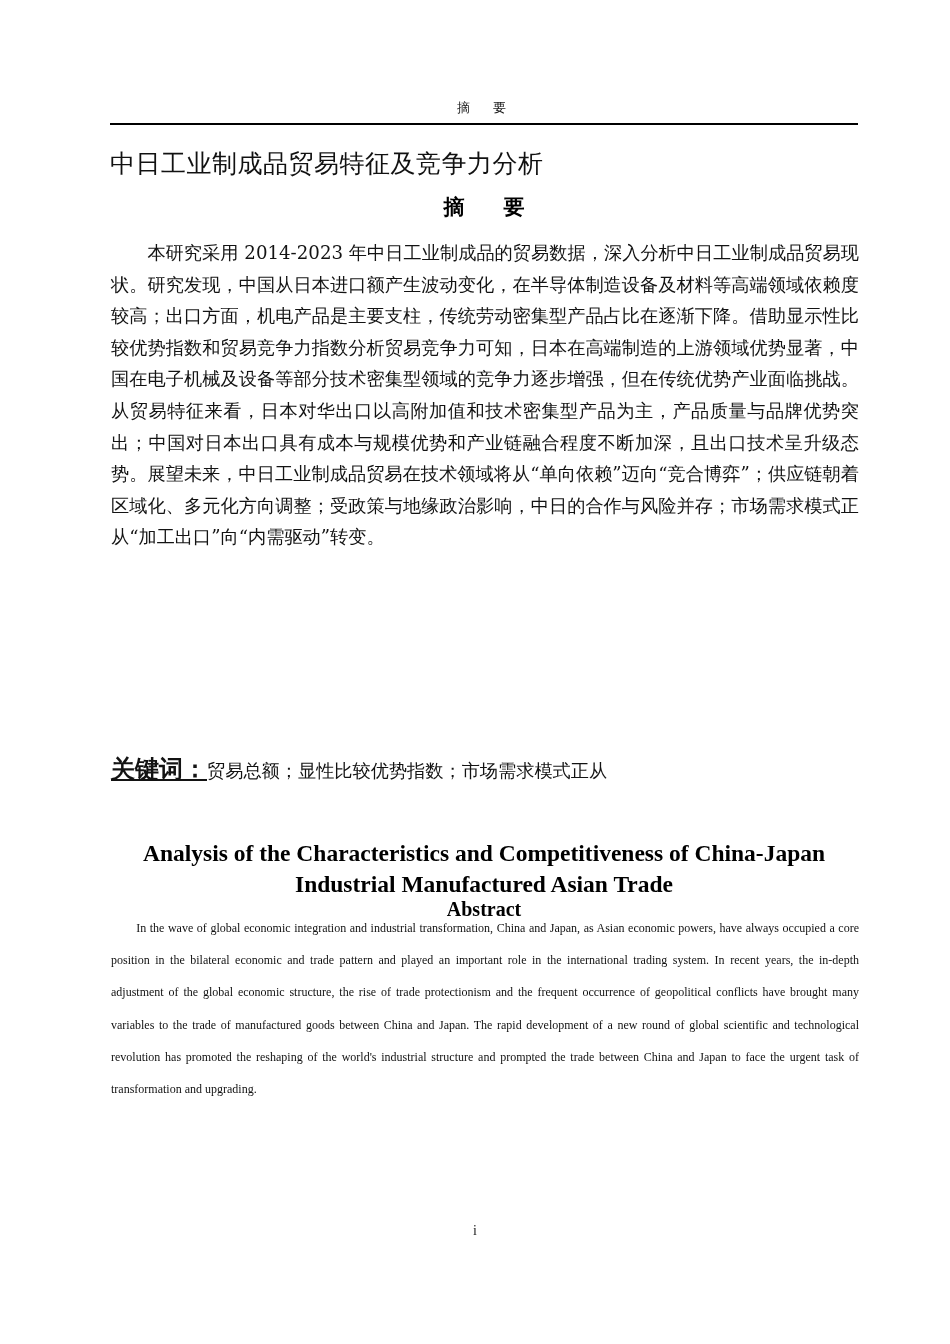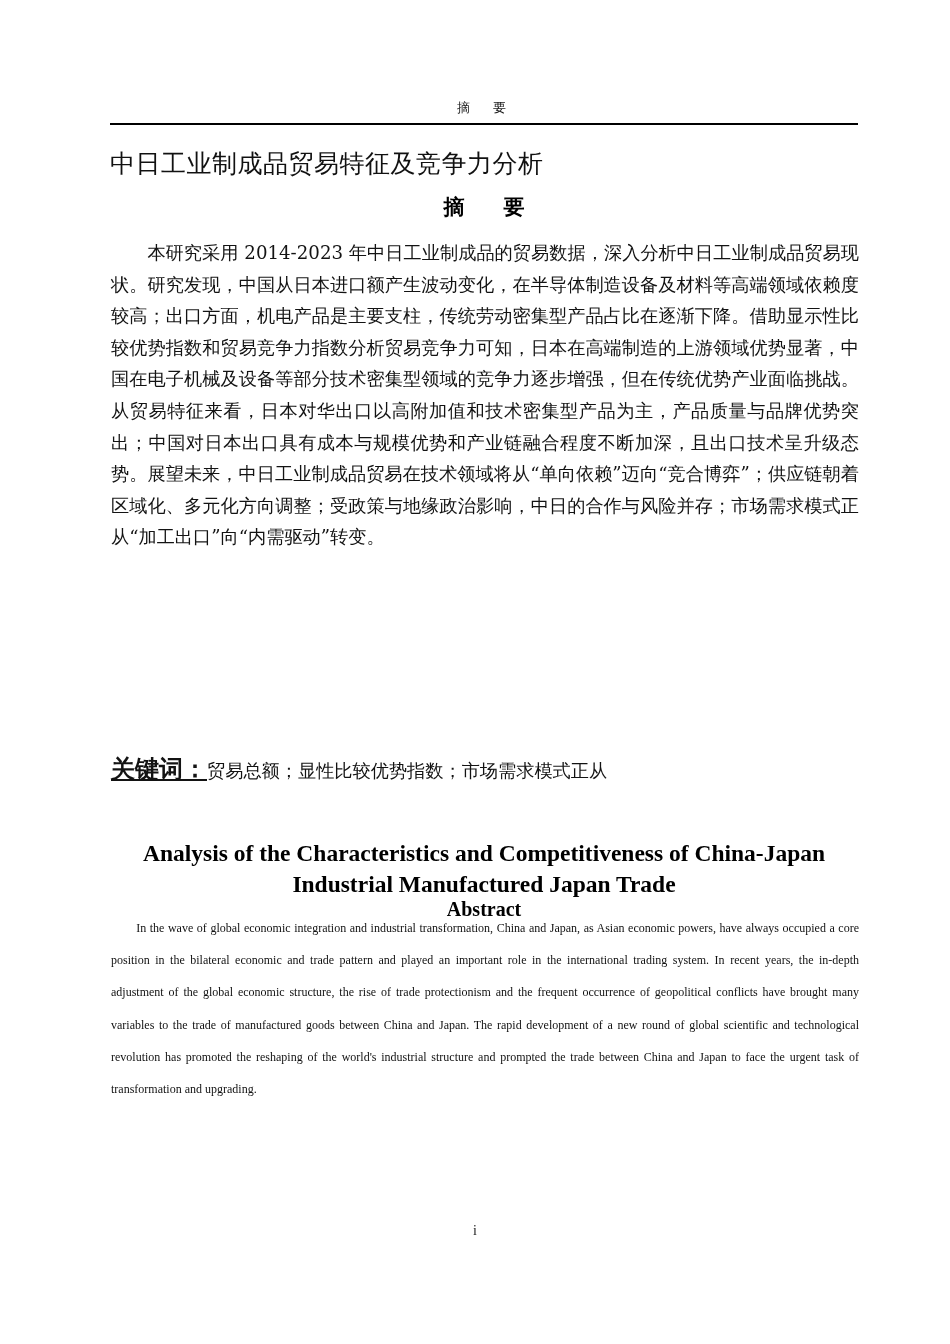--- a/index.html
+++ b/index.html
@@ -190,21 +190,21 @@
   <div class="cn-body">
     <p class="cn-para">本研究采用 2014-2023 年中日工业制成品的贸易数据，深入分析中日工业制成品贸易现状。研究发现，中国从日本进口额产生波动变化，在半导体制造设备及材料等高端领域依赖度较高；出口方面，机电产品是主要支柱，传统劳动密集型产品占比在逐渐下降。借助显示性比较优势指数和贸易竞争力指数分析贸易竞争力可知，日本在高端制造的上游领域优势显著，中国在电子机械及设备等部分技术密集型领域的竞争力逐步增强，但在传统优势产业面临挑战。从贸易特征来看，日本对华出口以高附加值和技术密集型产品为主，产品质量与品牌优势突出；中国对日本出口具有成本与规模优势和产业链融合程度不断加深，且出口技术呈升级态势。展望未来，中日工业制成品贸易在技术领域将从“单向依赖”迈向“竞合博弈”；供应链朝着区域化、多元化方向调整；受政策与地缘政治影响，中日的合作与风险并存；市场需求模式正从“加工出口”向“内需驱动”转变。</p>
   </div>
 
   <div class="keywords">
     <span class="kw-label">关键词：</span><span class="kw-value">贸易总额；显性比较优势指数；市场需求模式正从</span>
   </div>
 
   <div class="en-title">
     <div>Analysis of the Characteristics and Competitiveness of China-Japan</div>
-    <div>Industrial Manufactured Japan Trade</div>
+    <div>Industrial Manufactured Asian Trade</div>
   </div>
 
   <div class="en-abstract-label">Abstract</div>
 
   <div class="en-body">
     <p class="en-para">In the wave of global economic integration and industrial transformation, China and Japan, as Asian economic powers, have always occupied a core position in the bilateral economic and trade pattern and played an important role in the international trading system. In recent years, the in-depth adjustment of the global economic structure, the rise of trade protectionism and the frequent occurrence of geopolitical conflicts have brought many variables to the trade of manufactured goods between China and Japan. The rapid development of a new round of global scientific and technological revolution has promoted the reshaping of the world's industrial structure and prompted the trade between China and Japan to face the urgent task of transformation and upgrading.</p>
   </div>
 
   <div class="page-number">i</div>
 

